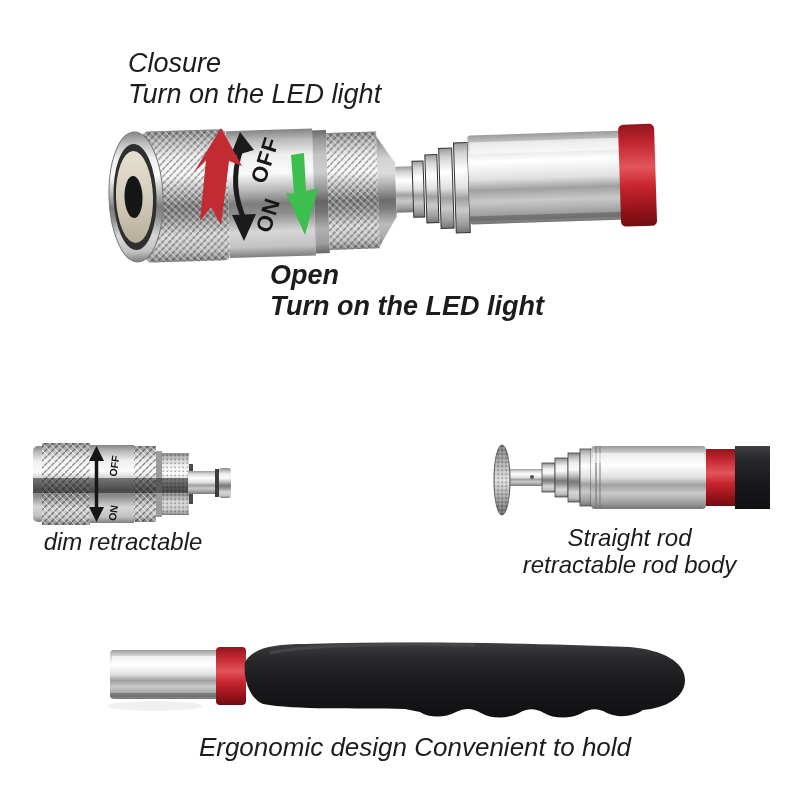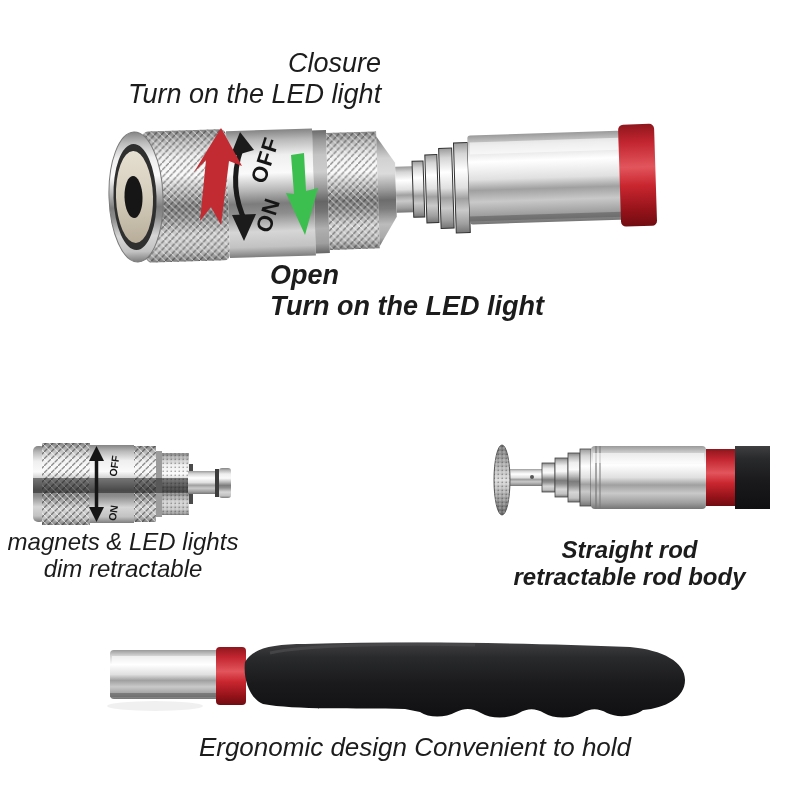--- a/index.html
+++ b/index.html
@@ -78,21 +78,21 @@
         <path d="M0 7 L7 0" stroke="rgba(35,35,35,0.5)" stroke-width="1.3"></path>
         <path d="M0 0 L7 7" stroke="rgba(255,255,255,0.55)" stroke-width="1.1"></path>
       </pattern>
       <pattern id="knurlFine" width="4" height="4" patternUnits="userSpaceOnUse">
         <circle cx="1.2" cy="1.2" r="0.8" fill="rgba(40,40,40,0.45)"></circle>
         <circle cx="3" cy="3" r="0.7" fill="rgba(255,255,255,0.5)"></circle>
       </pattern>
     </defs>
   </svg>
 
-  <div class="caption cap-lg" style="left:128px;top:48px;text-align:right;">
+  <div class="caption cap-lg" style="left:128px;top:48px;">
     <div>Closure</div>
     <div>Turn on the LED light</div>
   </div>
 
   <svg class="product-svg" style="left:100px;top:115px;" width="560" height="160" viewBox="0 0 560 160">
     <g transform="rotate(-1.8 36 82)">
 
       <rect x="44" y="17" width="84" height="131" rx="6" fill="url(#metalV)"></rect>
       <rect x="44" y="17" width="84" height="131" rx="6" fill="url(#knurl)"></rect>
 
@@ -165,21 +165,20 @@
     <g>
       <line x1="66.5" y1="20" x2="66.5" y2="72" stroke="#161616" stroke-width="3.5"></line>
       <polygon points="59,23 66.5,8 74,23" fill="#161616"></polygon>
       <polygon points="59,69 66.5,84 74,69" fill="#161616"></polygon>
     </g>
     <text class="switch-text" transform="rotate(-82 84 28)" x="84" y="28" text-anchor="middle" dominant-baseline="central" font-size="10.5">OFF</text>
     <text class="switch-text" transform="rotate(-82 83 75)" x="83" y="75" text-anchor="middle" dominant-baseline="central" font-size="10.5">ON</text>
   </svg>
 
   <div class="caption cap-md" style="left:2px;top:528px;width:242px;">
-    <div>magnets &amp; LED lights</div>
     <div>dim retractable</div>
   </div>
 
   <svg class="product-svg" style="left:485px;top:433px;" width="295" height="88" viewBox="0 0 295 88">
     <g>
       <rect x="25" y="36" width="32" height="17" fill="url(#metalV2)"></rect>
       <circle cx="47" cy="44" r="2" fill="#555555"></circle>
       <rect x="57" y="30" width="13" height="29" fill="url(#metalV)" stroke="#444" stroke-width="0.8"></rect>
       <rect x="70" y="25" width="13" height="39" fill="url(#metalV)" stroke="#444" stroke-width="0.8"></rect>
       <rect x="83" y="20" width="12" height="49" fill="url(#metalV)" stroke="#444" stroke-width="0.8"></rect>
@@ -188,21 +187,21 @@
       <rect x="110" y="13" width="2" height="63" fill="#777777" opacity="0.6"></rect>
       <rect x="114" y="13" width="2" height="63" fill="#777777" opacity="0.5"></rect>
       <rect x="108" y="20" width="111" height="10" fill="#ffffff" opacity="0.55"></rect>
       <rect x="221" y="16" width="29" height="57" fill="url(#redGrad)"></rect>
       <rect x="250" y="13" width="35" height="63" fill="url(#blackGrad)"></rect>
       <ellipse cx="17" cy="47" rx="8" ry="35" fill="url(#discGrad)" stroke="#5a5a5a" stroke-width="1"></ellipse>
       <ellipse cx="17" cy="47" rx="8" ry="35" fill="url(#knurlFine)"></ellipse>
     </g>
   </svg>
 
-  <div class="caption cap-md" style="left:492px;top:536px;width:275px;font-weight:bold;">
+  <div class="caption cap-md" style="left:492px;top:524px;width:275px;">
     <div>Straight rod</div>
     <div>retractable rod body</div>
   </div>
 
   <svg class="product-svg" style="left:95px;top:636px;" width="620" height="92" viewBox="0 0 620 92">
     <g>
       <ellipse cx="60" cy="70" rx="48" ry="5" fill="#000000" opacity="0.06"></ellipse>
       <rect x="15" y="14" width="110" height="49" rx="4" fill="url(#metalV2)"></rect>
       <rect x="17" y="20" width="106" height="9" fill="#ffffff" opacity="0.6"></rect>
       <rect x="15" y="57" width="110" height="4" fill="#606060" opacity="0.6"></rect>

